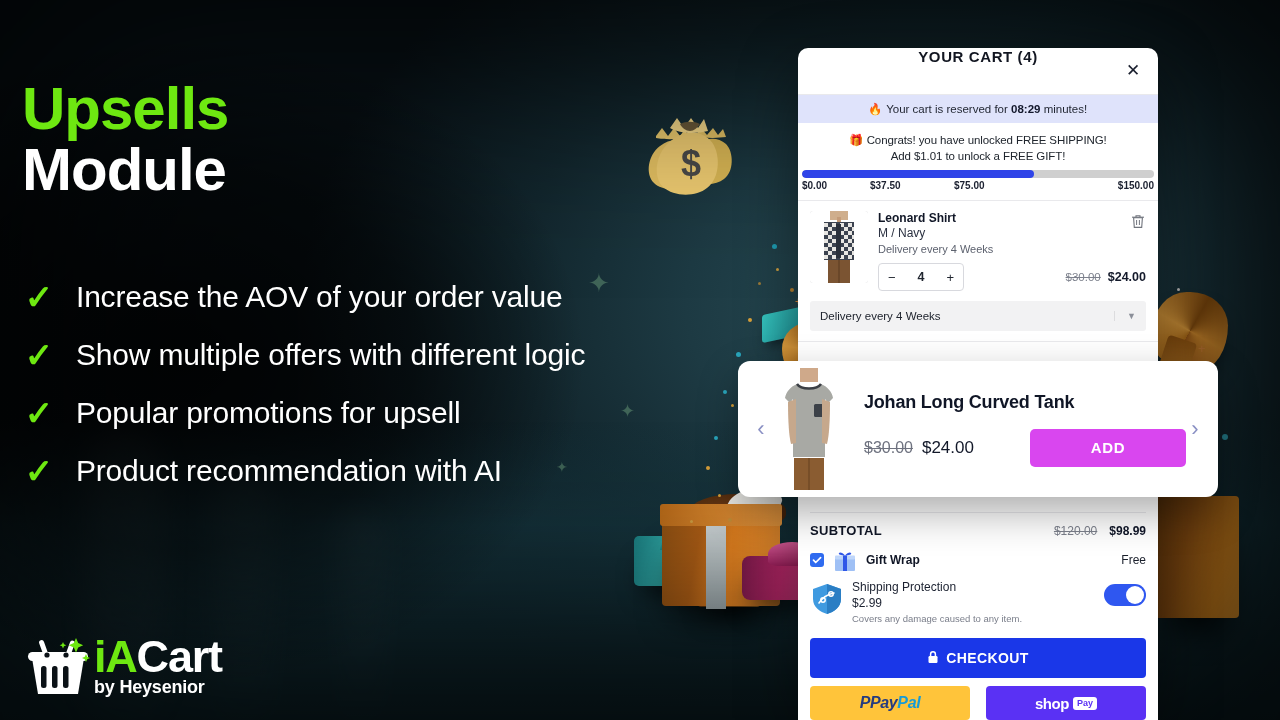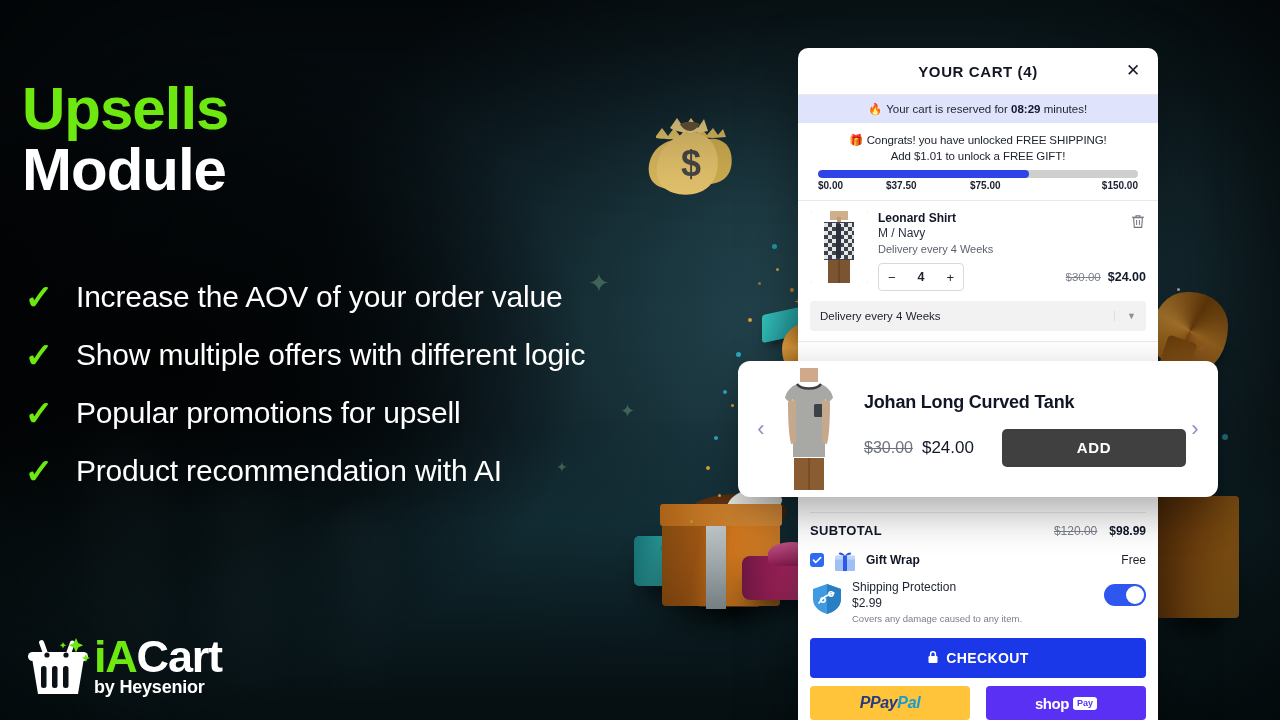--- a/index.html
+++ b/index.html
@@ -162,40 +162,40 @@
 
   
   .cart {
     position: absolute; left: 798px; top: 48px; width: 360px; height: 672px;
     background: #ffffff; border-radius: 10px 10px 0 0;
     box-shadow: 0 18px 60px rgba(0,0,0,0.45);
     overflow: hidden;
     display: flex; flex-direction: column;
   }
   .cart-header {
-    height: 46px; display: flex; align-items: center; justify-content: center;
+    height: 46px; display: flex; align-items: flex-start; justify-content: center;
     position: relative; flex: 0 0 46px;
   }
   .cart-title { font-size: 15px; font-weight: 700; color: #121621; letter-spacing: 0.6px; }
   .cart-close {
     position: absolute; right: 16px; top: 50%; transform: translateY(-50%);
     width: 18px; height: 18px; color: #1a1f2e; font-size: 17px; line-height: 18px; text-align: center;
     cursor: pointer;
   }
   .reserve-bar {
     background: #dfe3fb; color: #1f2430; font-size: 11.5px;
     text-align: center; padding: 7px 6px; flex: 0 0 auto;
   }
   .reserve-bar b { color: #12172b; }
 
   .promo { padding: 10px 10px 0; text-align: center; }
   .promo-l1 { font-size: 11.5px; color: #20262e; letter-spacing: -0.1px; }
   .promo-l2 { font-size: 11.5px; color: #20262e; margin-top: 3px; letter-spacing: -0.1px; }
 
-  .progress-wrap { padding: 8px 20px 4px; }
+  .progress-wrap { padding: 8px 4px 4px; }
   .progress-track { height: 8px; border-radius: 6px; background: #cfcfcf; position: relative; overflow: hidden; }
   .progress-fill { height: 100%; border-radius: 6px; background: #2f44e8; }
   .progress-ticks { display: flex; position: relative; height: 16px; margin-top: 2px; }
   .tick { position: absolute; font-size: 10px; color: #1b2030; font-weight: 600; }
 
   .divider { height: 1px; background: #e9e9ec; }
 
   .item { display: flex; padding: 10px 12px 6px; gap: 10px; position: relative; }
   .item-img {
     width: 58px; height: 72px; flex: 0 0 58px; border-radius: 3px; overflow: hidden;
@@ -292,21 +292,21 @@
     font-weight: 300; cursor: pointer;
   }
   .ups-img { width: 66px; height: 122px; flex: 0 0 66px; margin: 0 6px; border-radius: 3px; overflow: hidden; }
   .ups-body { flex: 1; padding-left: 16px; }
   .ups-title { font-size: 18px; font-weight: 700; color: #101626; letter-spacing: -0.2px; }
   .ups-row { display: flex; align-items: center; margin-top: 16px; gap: 12px; }
   .ups-prices { display: flex; align-items: baseline; gap: 9px; }
   .ups-old { font-size: 16px; color: #6e727f; text-decoration: line-through; }
   .ups-new { font-size: 17px; color: #121829; font-weight: 500; }
   .ups-add {
-    margin-left: auto; width: 184px; height: 38px; background: #404040; border-radius: 5px;
+    margin-left: auto; width: 156px; height: 38px; background: #d946ef; border-radius: 5px;
     color: #fff; font-size: 15px; font-weight: 700; letter-spacing: 0.6px;
     display: flex; align-items: center; justify-content: center; cursor: pointer;
   }
 </style>
 </head>
 <body>
 
 <div class="stage">
   <div class="floor"></div>
   <div class="blurpillar bp1"></div>

